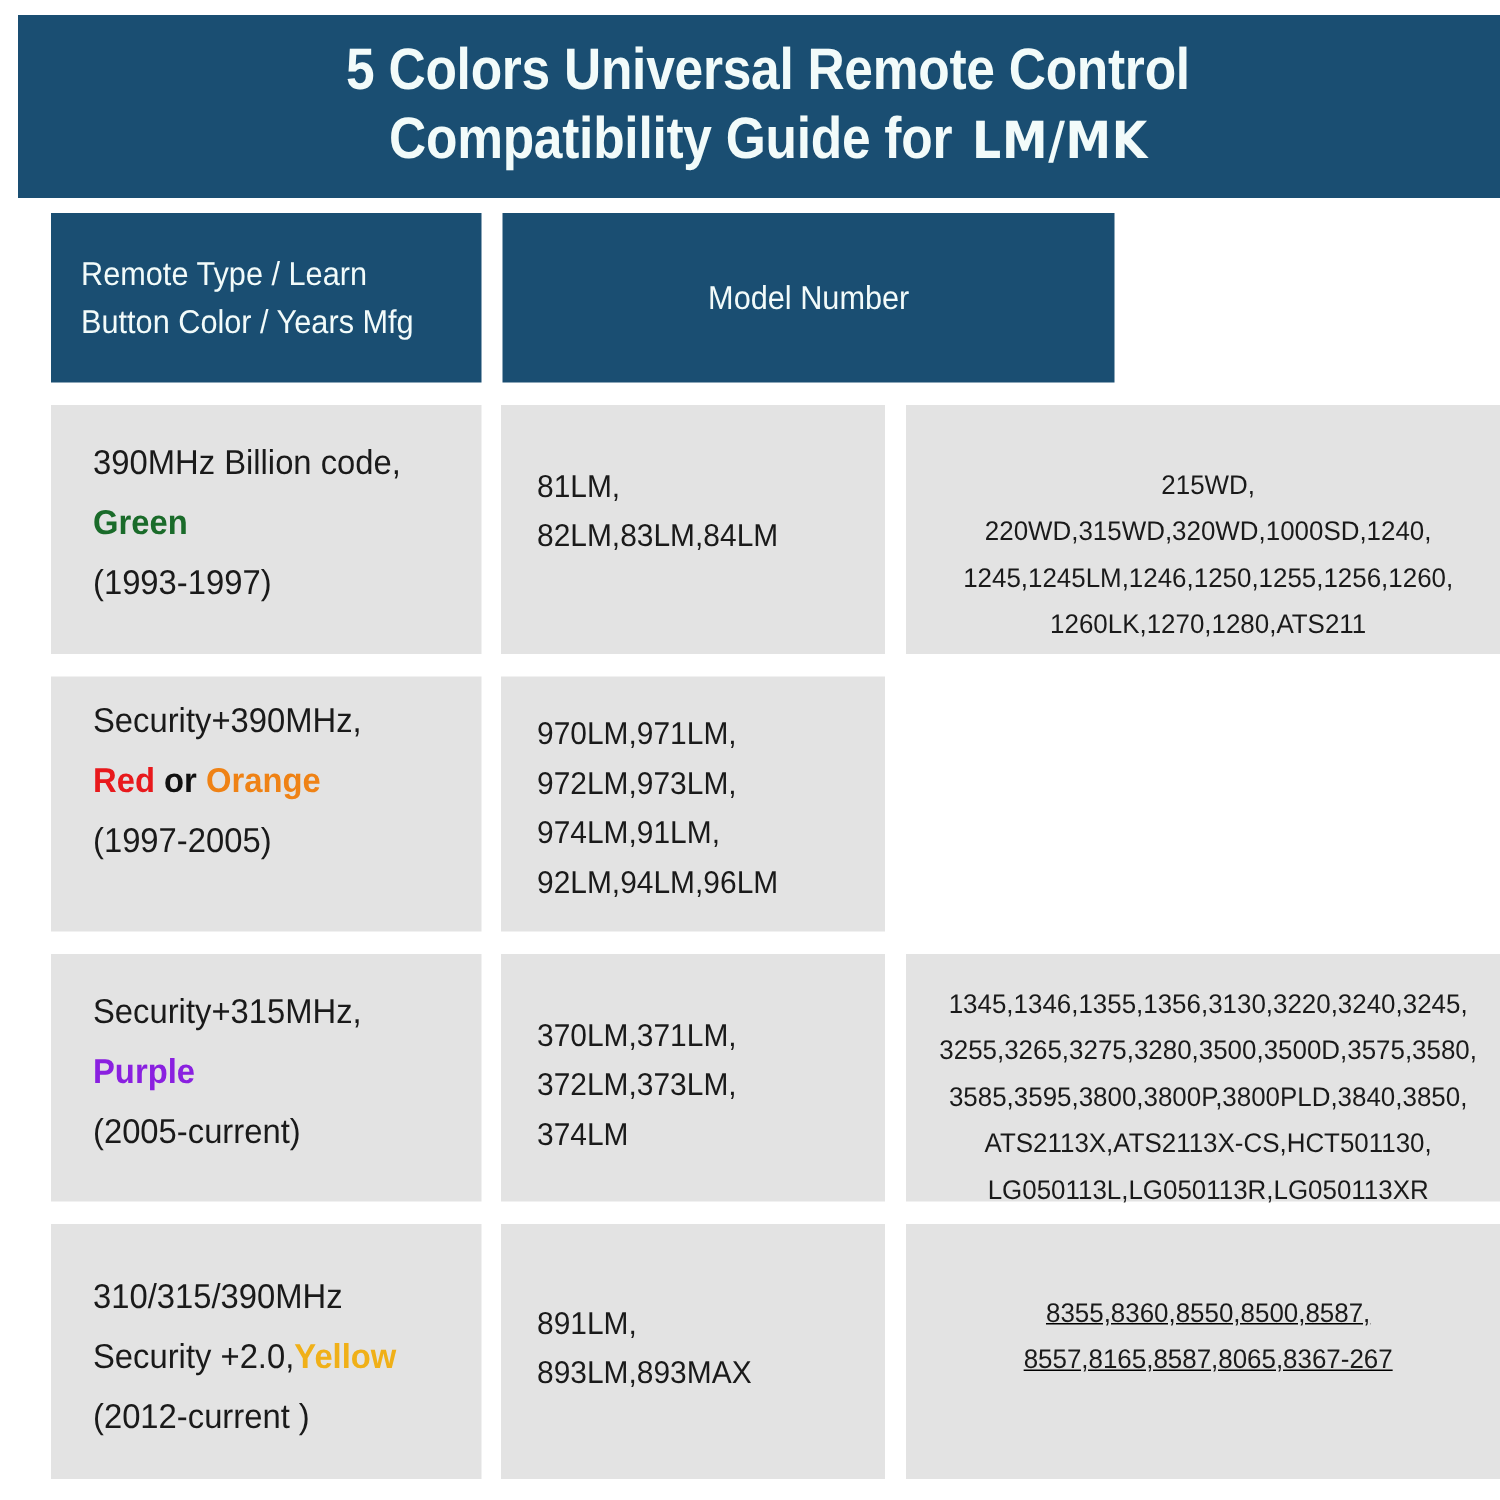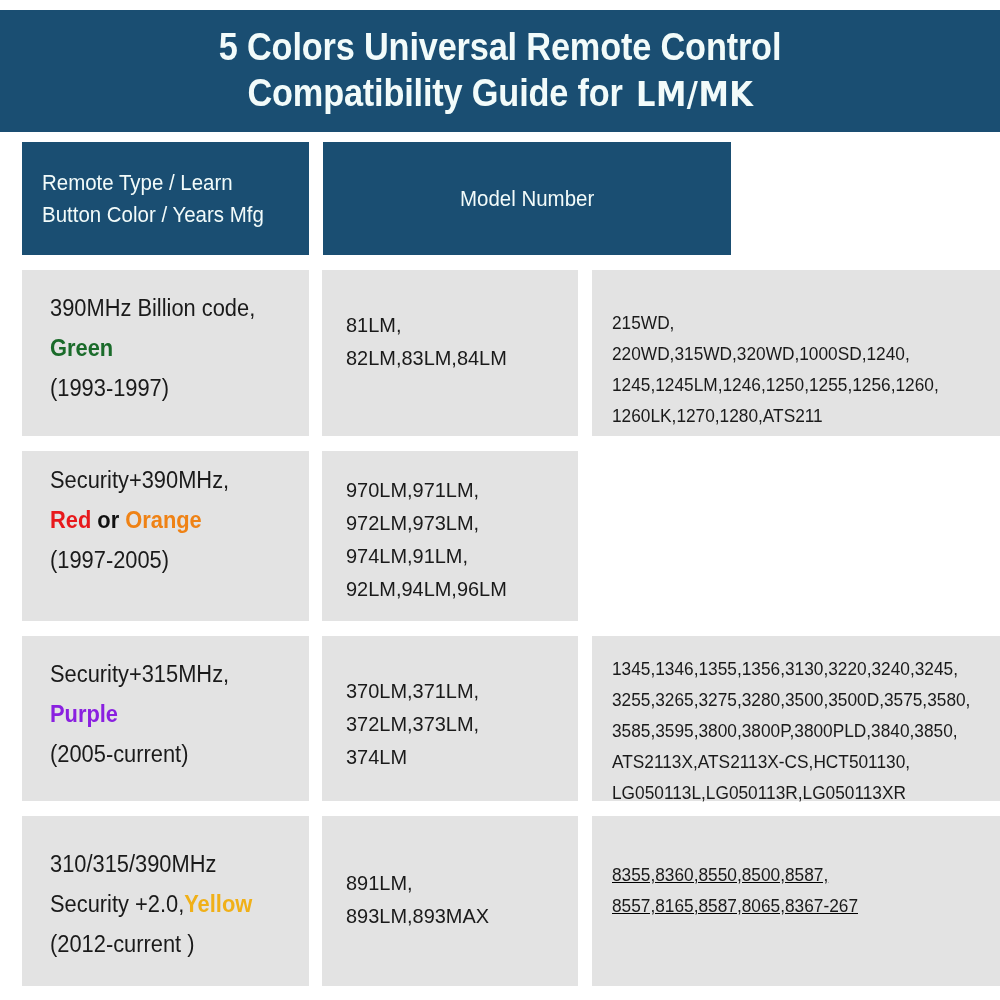--- a/index.html
+++ b/index.html
@@ -12,20 +12,21 @@
     height: 1000px;
     font-family: "Liberation Sans", sans-serif;
     overflow: hidden;
   }
 
   .page {
     position: relative;
     width: 907px;
     height: 1000px;
     background: #ffffff;
+    margin-left: 12px;
   }
 
   
   .banner {
     position: absolute;
     left: 0;
     top: 10px;
     width: 1000px;
     height: 122px;
     background: #1a4e72;
@@ -70,21 +71,21 @@
     display: flex;
     width: 1000px;
     margin-bottom: 15px;
   }
   .cell {
     box-sizing: border-box;
     background: #e3e3e3;
   }
   .c1 { width: 287px; margin-left: 10px; }
   .c2 { width: 256px; margin-left: 13px; }
-  .c3 { width: 408px; margin-left: 14px; }
+  .c3 { width: 408px; margin-left: 14px; text-align: center; }
 
   
   .row-head .cell {
     background: #1a4e72;
     height: 113px;
     display: flex;
     align-items: center;
   }
   .row-head .c1 { padding: 0 0 0 20px; }
   .row-head .c2 { padding: 0 0 0 22px; }

